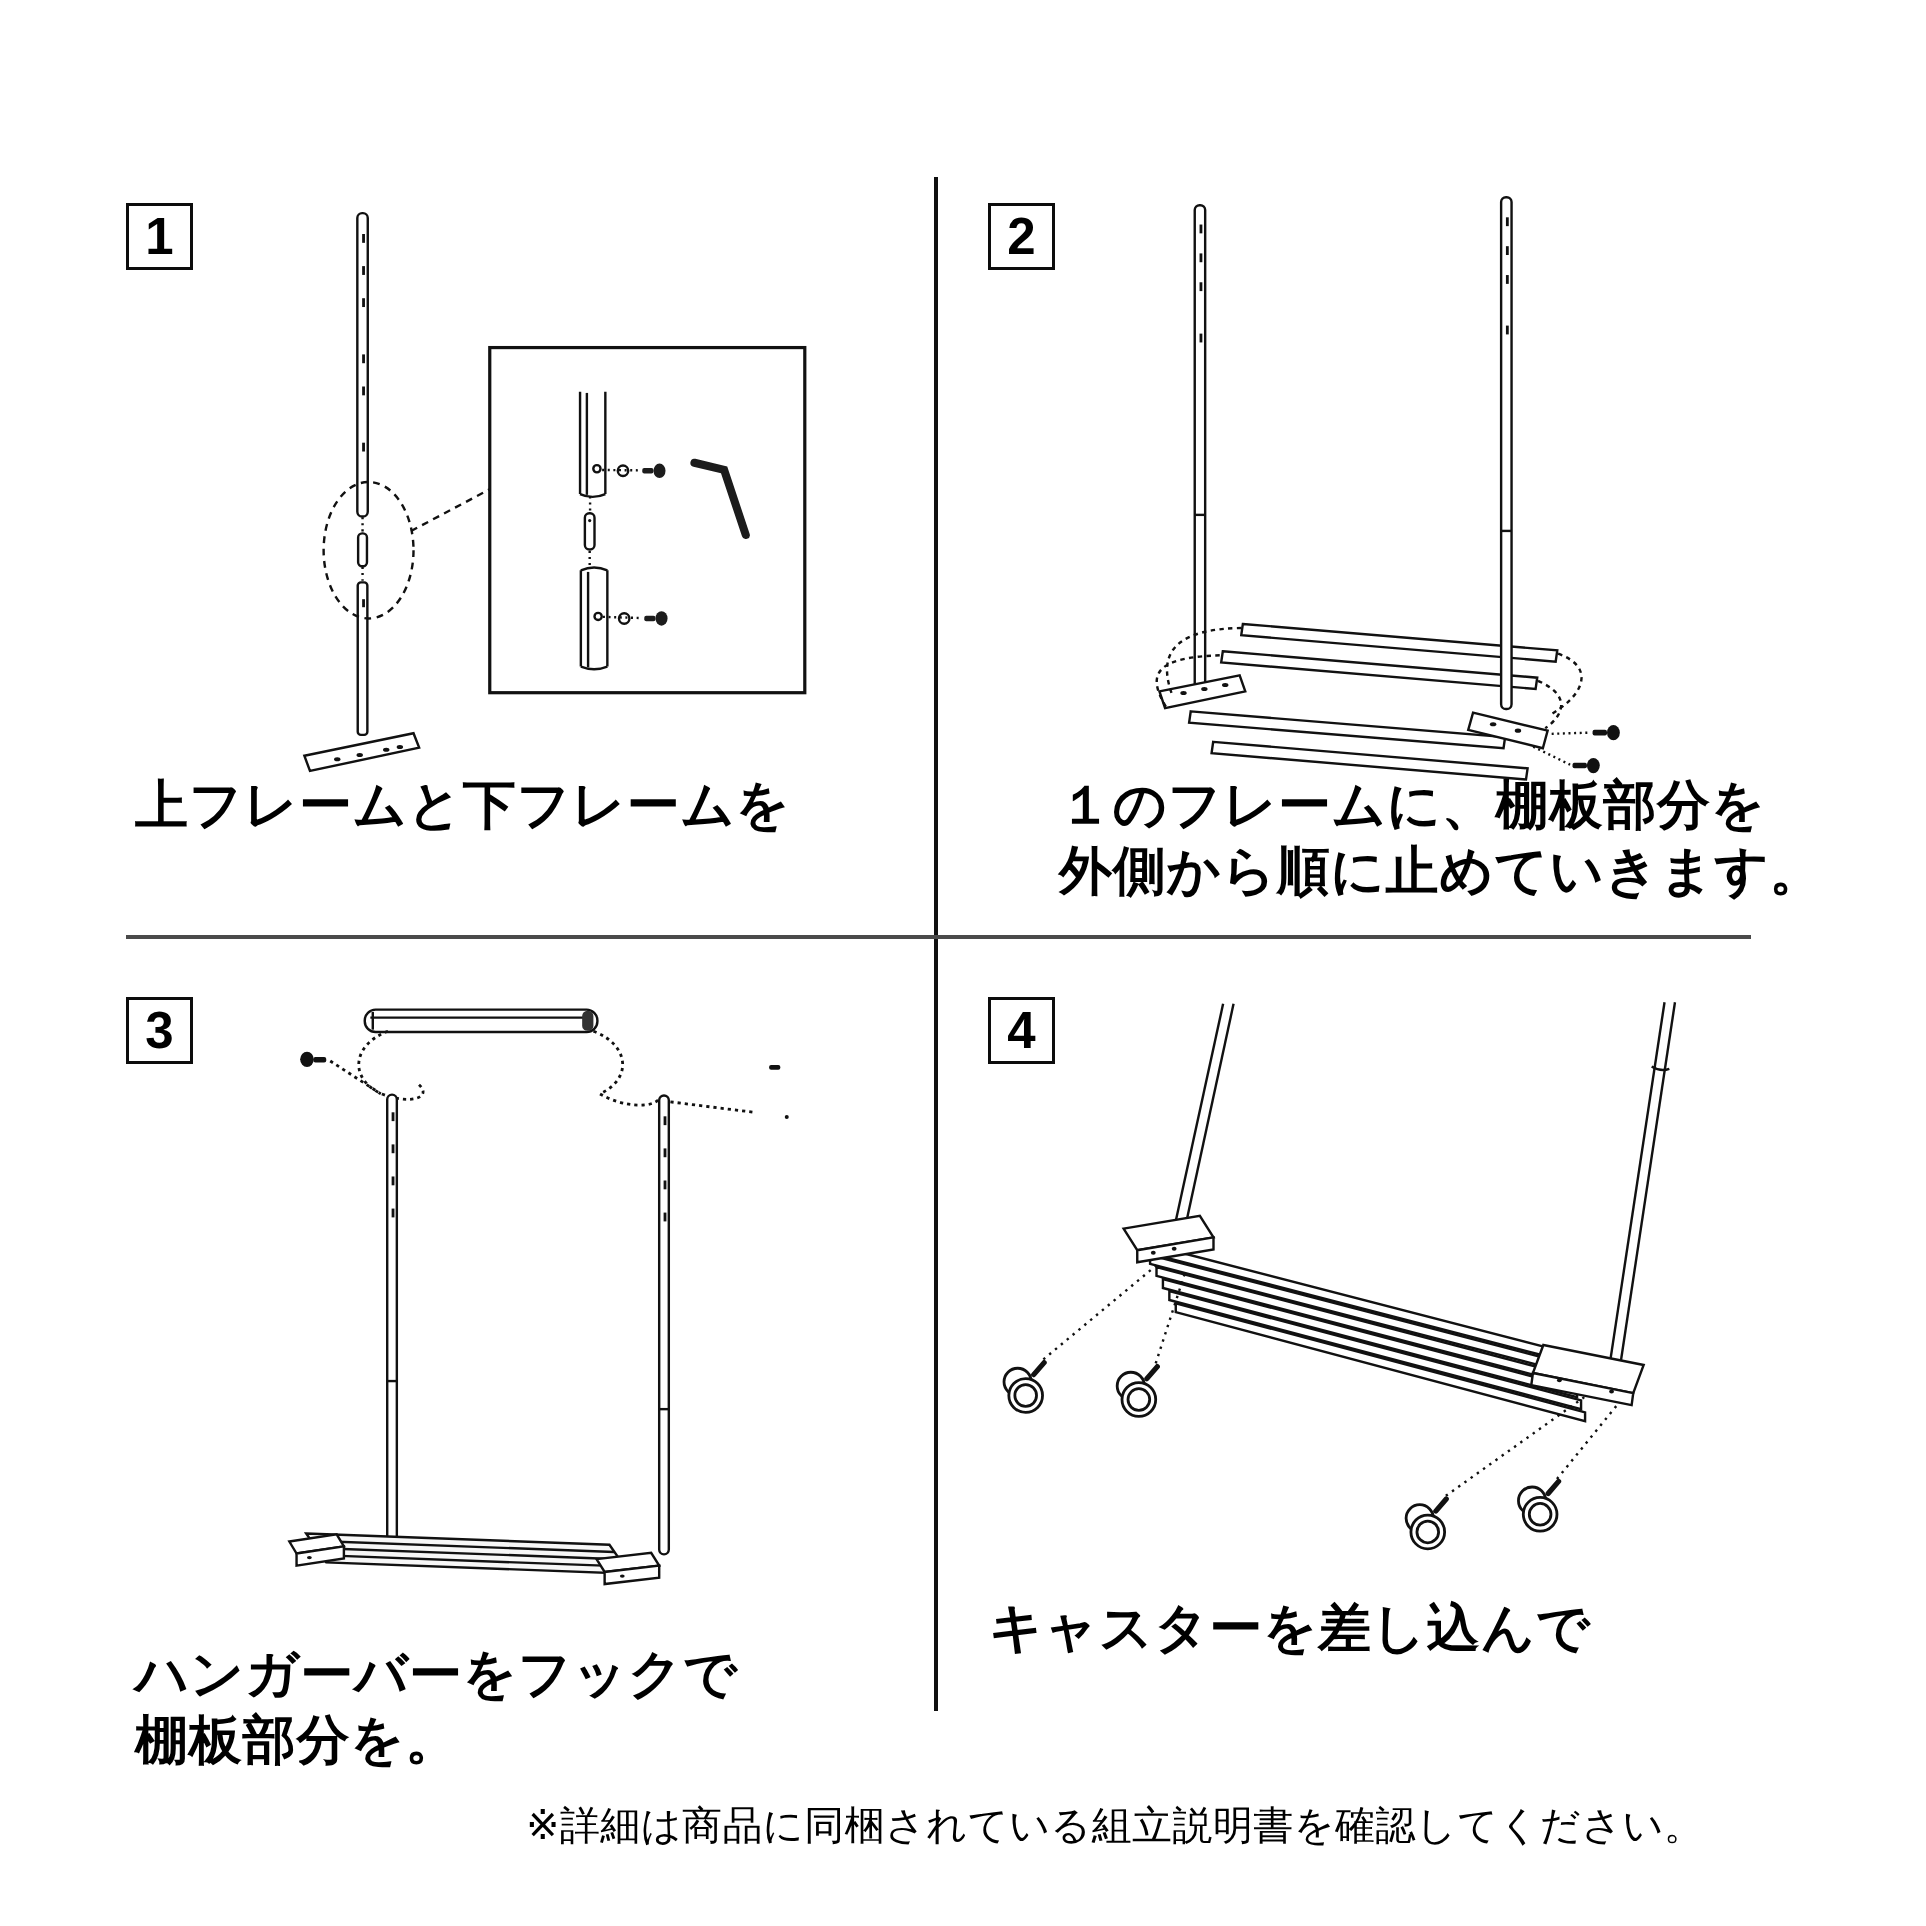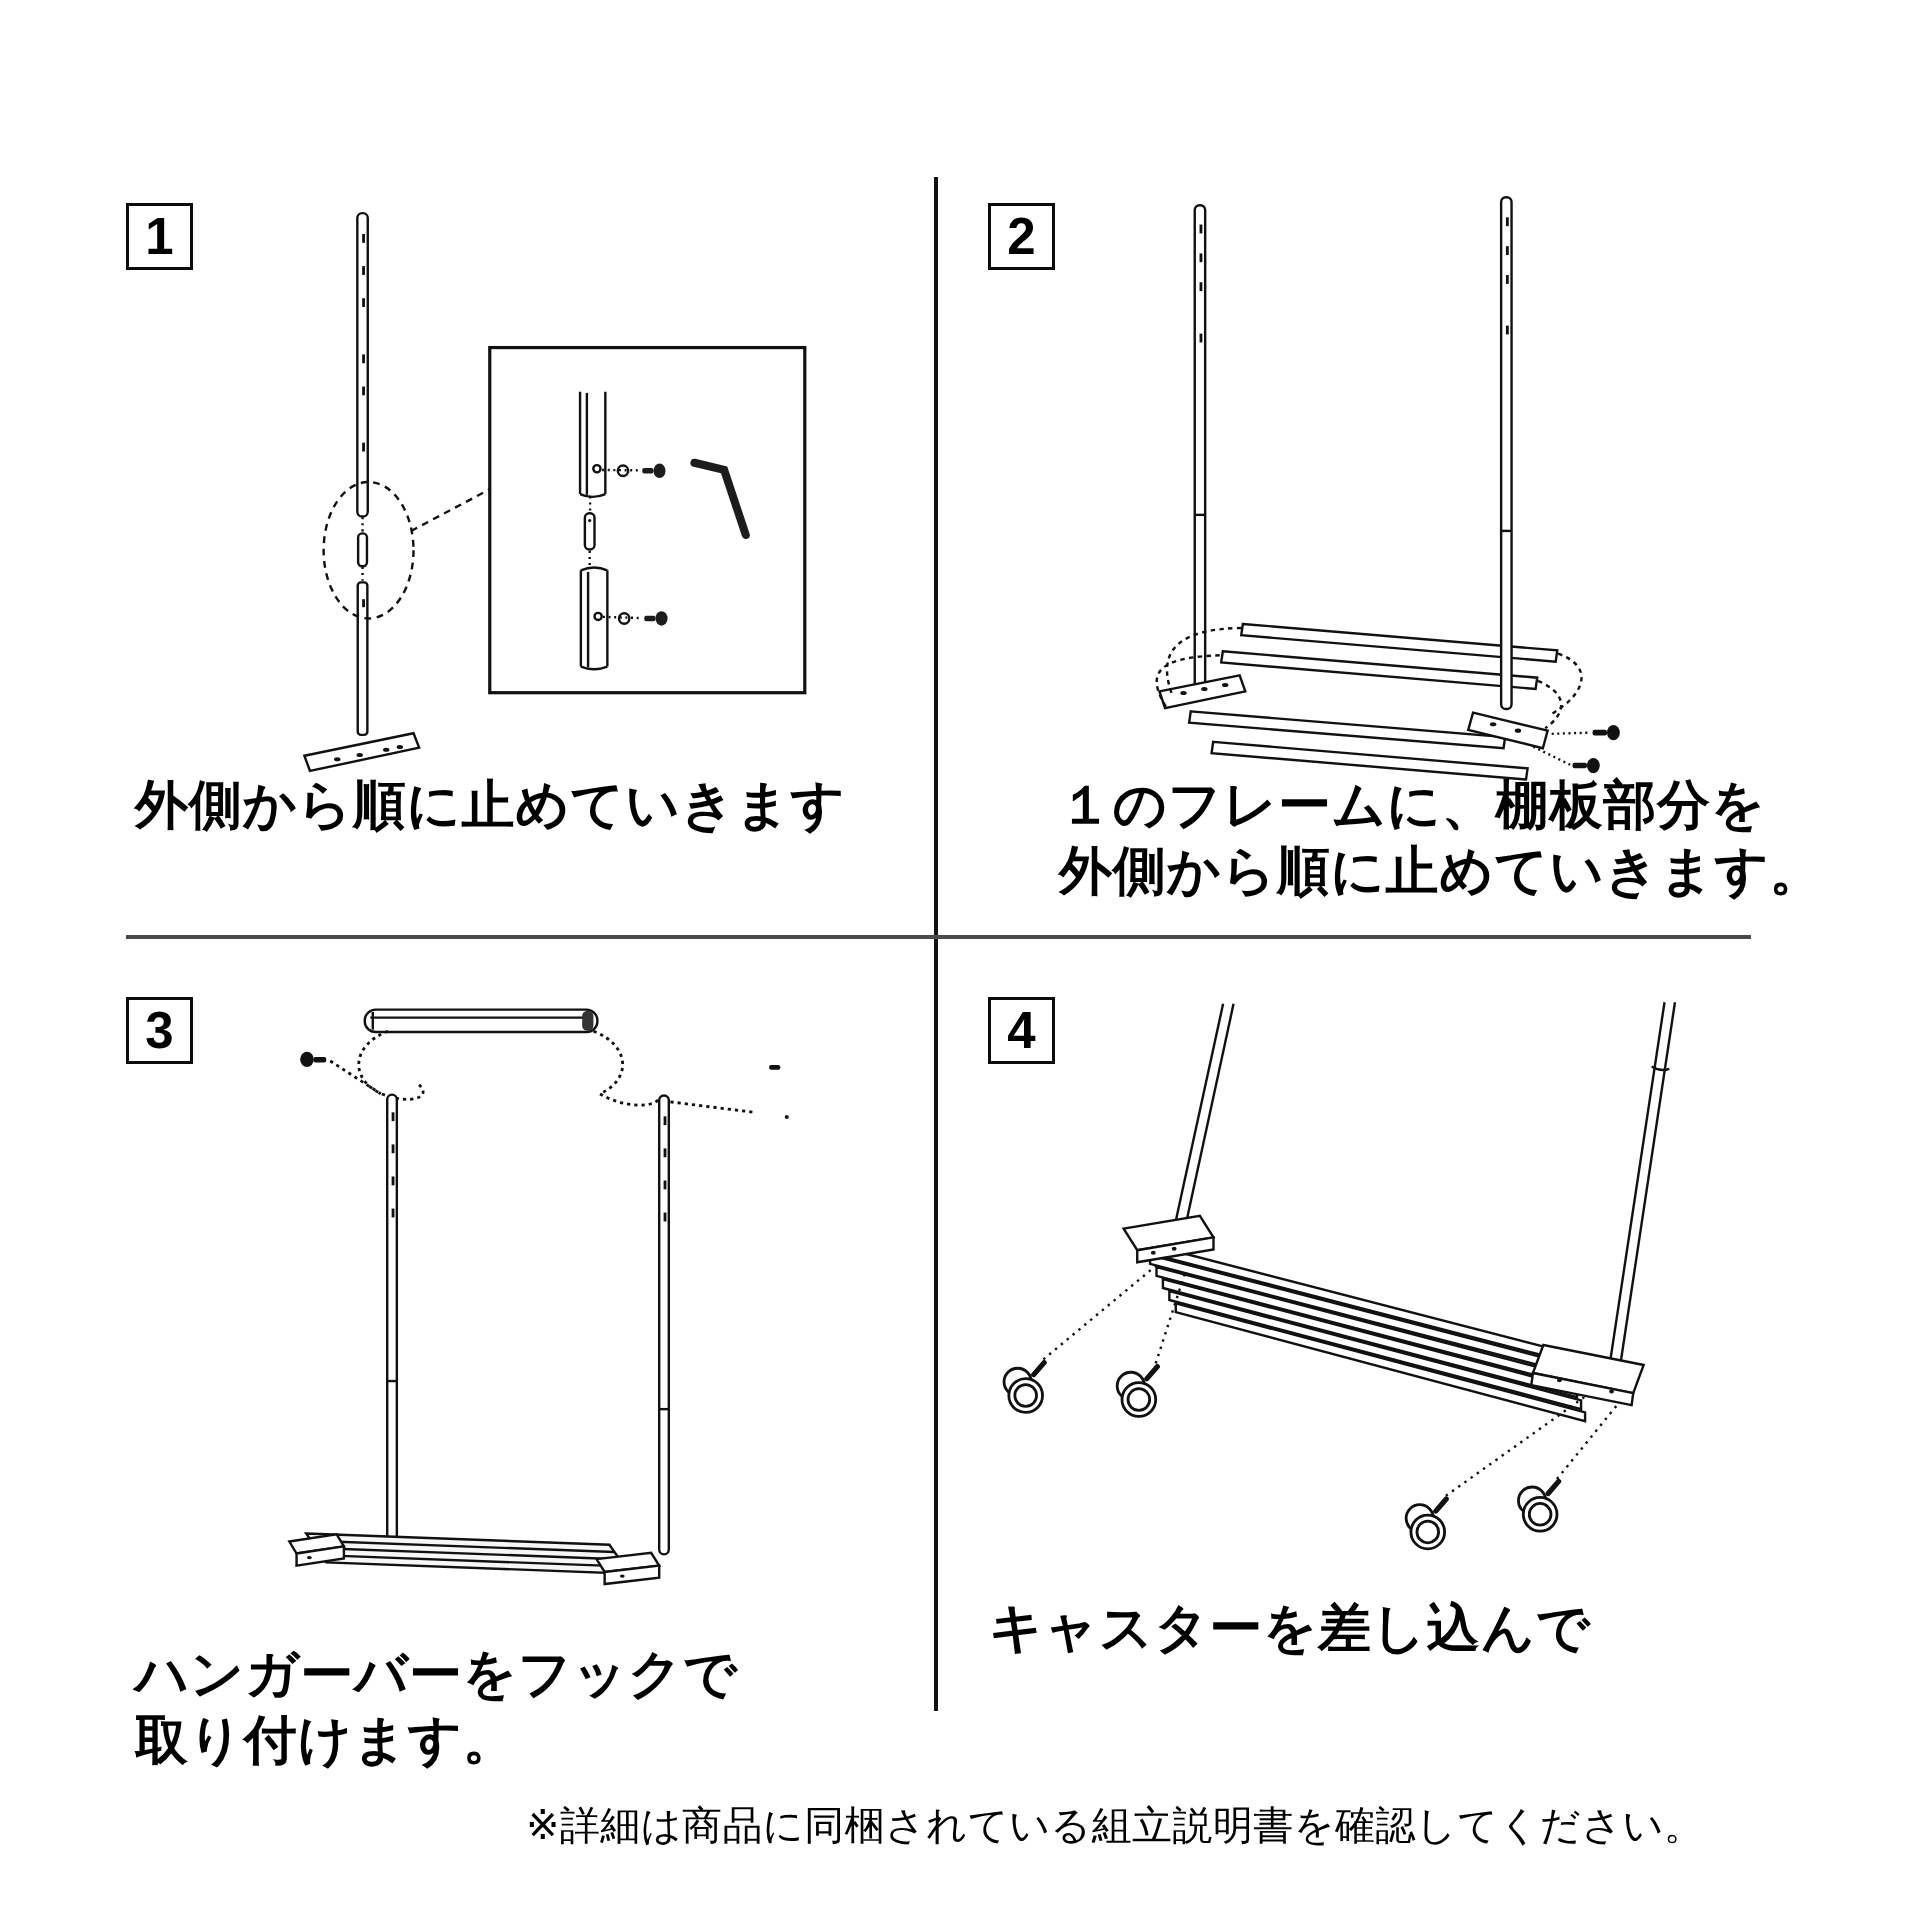--- a/index.html
+++ b/index.html
@@ -290,29 +290,29 @@
       <g stroke-width="7">
         <circle cx="1368" cy="1290" r="34" fill="#fff"></circle>
         <circle cx="1388" cy="1324" r="42" fill="#fff"></circle>
         <circle cx="1388" cy="1324" r="27" fill="#fff"></circle>
         <line x1="1408" y1="1272" x2="1434" y2="1242" stroke-width="13" stroke-linecap="round"></line>
       </g>
     </g>
   </svg>
 
   <div class="caption cap-1">
-    <div>外側から順に止めていきます</div>
+    <div>上フレームと下フレームを</div>
   </div>
   <div class="caption cap-2">
     <div>１のフレームに、棚板部分を</div>
     <div>外側から順に止めていきます。</div>
   </div>
   <div class="caption cap-3">
     <div>ハンガーバーをフックで</div>
-    <div>取り付けます。</div>
+    <div>棚板部分を。</div>
   </div>
   <div class="caption cap-4">
     <div>キャスターを差し込んで</div>
   </div>
 
   <div class="footnote">※詳細は商品に同梱されている組立説明書を確認してください。</div>
 
 </div>
 
 

